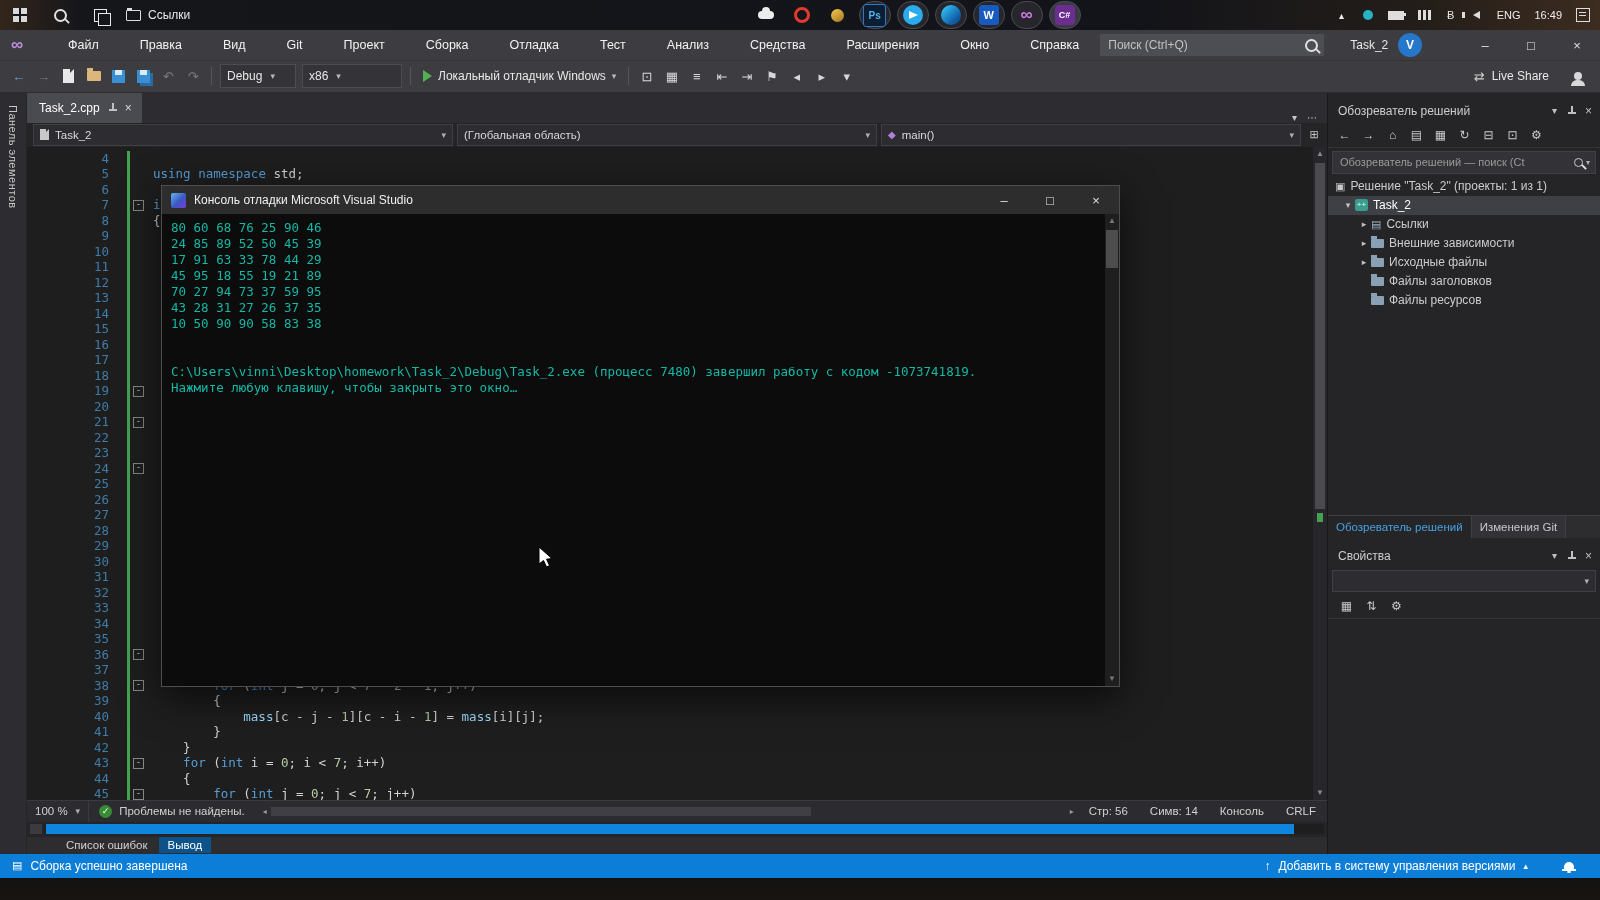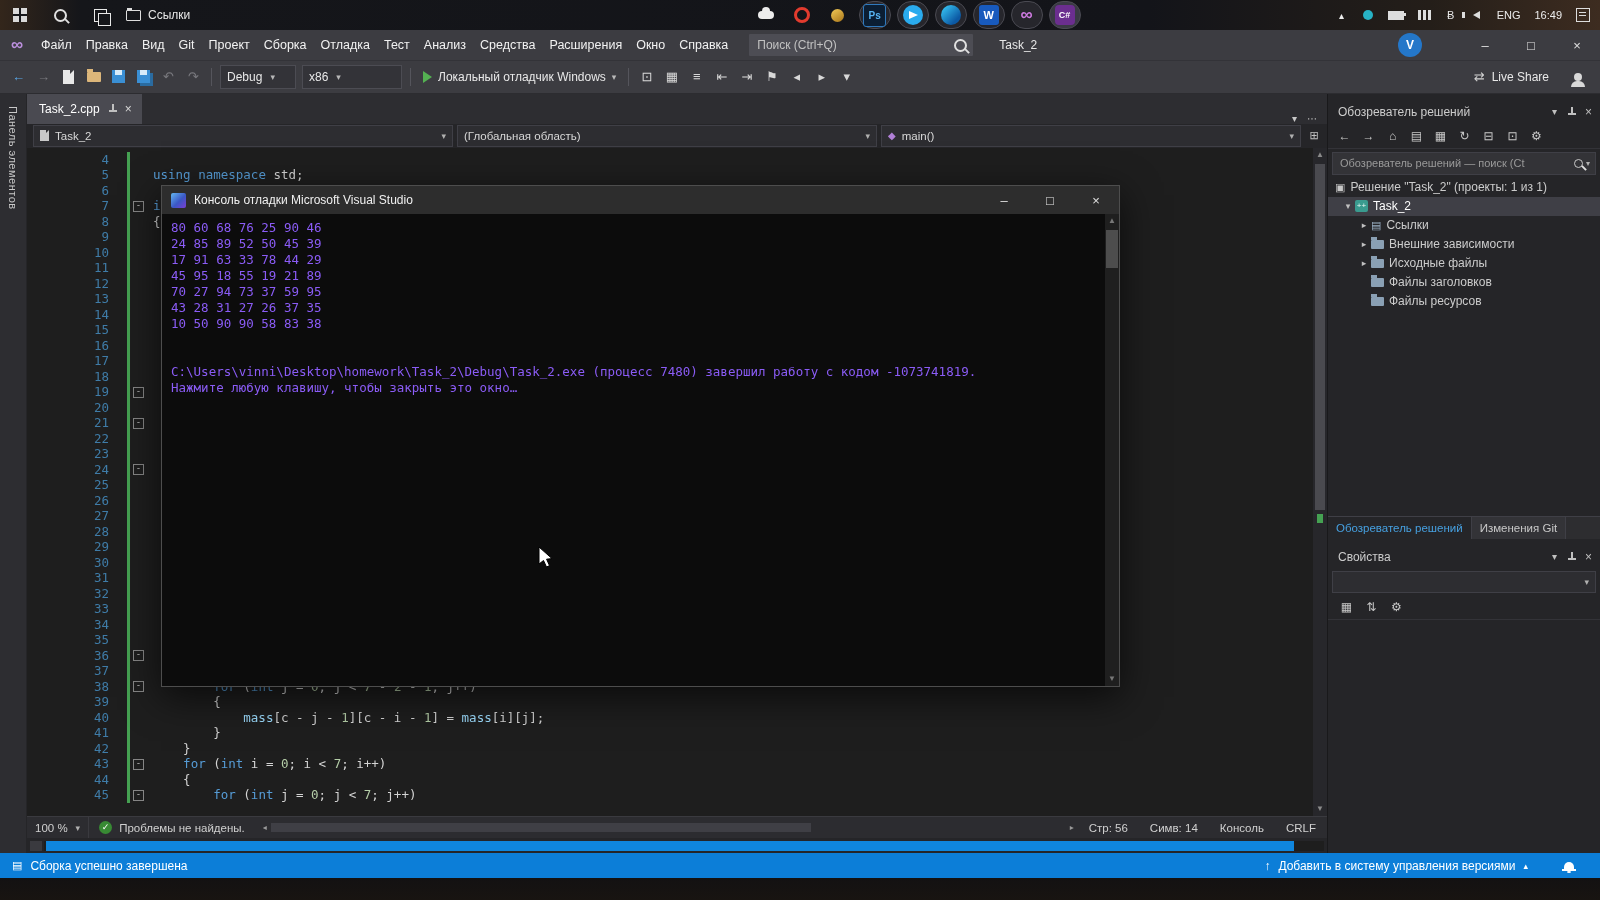--- a/index.html
+++ b/index.html
@@ -46,21 +46,21 @@
   .tico-net{width:13px;height:10px;background:linear-gradient(90deg,#ddd 0 3px,transparent 3px 5px,#ddd 5px 8px,transparent 8px 10px,#ddd 10px 13px);}
   .tico-bt{color:#e8e8e8;font-size:11px;}
   .tico-spk{width:0;height:0;border-top:4px solid transparent;border-bottom:4px solid transparent;border-right:7px solid #ddd;position:relative;}
   .tico-spk::before{content:"";position:absolute;left:-11px;top:-3px;width:3px;height:6px;background:#ddd;}
   .tico-ac{width:12px;height:12px;border:1px solid #ddd;position:relative;}
   .tico-ac::after{content:"";position:absolute;left:2px;top:3px;width:7px;height:1px;background:#ddd;box-shadow:0 3px 0 #ddd;}
   
   .vs{position:absolute;top:30px;left:0;width:1600px;height:848px;background:#3c3c41;display:flex;flex-direction:column;}
   .menubar{height:30px;display:flex;align-items:center;background:#3c3c41;border-bottom:1px solid #333338;font-size:12.5px;}
   .vs-logo{width:34px;text-align:center;color:#bb8fdd;font-size:17px;font-weight:bold;}
-  .menu-item{padding:0 7px;height:30px;line-height:30px;color:#f2f2f2;cursor:default;}
+  .menu-item{padding:0 7px;height:30px;line-height:30px;color:#f2f2f2;cursor:default;margin-left:27px;}
   .menu-search{display:flex;align-items:center;width:212px;height:22px;background:#4d4d54;border-radius:1px;margin-left:14px;padding:0 6px;}
   .menu-search input{flex:1;background:transparent;border:none;outline:none;color:#d8d8d8;font-size:12px;font-family:"Liberation Sans",sans-serif;}
   .menu-search input::placeholder{color:#c2c2c2;opacity:1;}
   .doc-label{margin-left:26px;color:#e8e8e8;font-size:12px;}
   .menu-right{margin-left:auto;display:flex;align-items:center;height:30px;}
   .avatar{width:24px;height:24px;border-radius:50%;background:#2477c9;color:#fff;font-size:12px;font-weight:bold;
     display:flex;align-items:center;justify-content:center;margin-right:40px;}
   .winbtn{width:46px;height:30px;display:flex;align-items:center;justify-content:center;color:#e0e0e0;font-size:13px;}
   
   .vs-toolbar{height:32px;display:flex;align-items:center;background:#3c3c41;border-bottom:1px solid #2c2c30;padding-left:6px;font-size:12px;}
@@ -175,21 +175,21 @@
   .i-bell::before{content:"";position:absolute;left:-2px;bottom:-1px;width:14px;height:1.5px;background:#fff;}
   .i-bell::after{content:"";position:absolute;left:3px;bottom:-3px;width:4px;height:2px;border-radius:50%;background:#fff;}
   
   .console-win{position:absolute;left:161px;top:185px;width:957px;height:500px;z-index:50;background:#0c0c0c;
     border:1px solid #4d4d4d;box-shadow:0 10px 36px rgba(0,0,0,.65);display:flex;flex-direction:column;}
   .con-title{height:28px;background:#2d2d2d;display:flex;align-items:center;padding-left:9px;flex:0 0 auto;}
   .con-ic{width:15px;height:15px;border-radius:2px;background:linear-gradient(135deg,#64b6f0,#3a57c4 55%,#7b3fd4);margin-right:8px;flex:0 0 auto;}
   .con-title .t{flex:1;font-size:12px;color:#f0f0f0;}
   .con-btn{width:46px;height:28px;display:flex;align-items:center;justify-content:center;color:#e0e0e0;font-size:13px;}
   .con-body{flex:1;position:relative;overflow:hidden;}
-  .con-lines{padding:6px 0 0 9px;font-family:"DejaVu Sans Mono",monospace;font-size:12.5px;line-height:16px;color:#8b5cf6;white-space:pre;}
+  .con-lines{padding:6px 0 0 9px;font-family:"DejaVu Sans Mono",monospace;font-size:12.5px;line-height:16px;color:#14b8a6;white-space:pre;}
   .con-scroll{position:absolute;top:0;right:0;bottom:0;width:14px;background:#1f1f1f;}
   .con-scroll .arr{position:absolute;left:0;width:14px;height:14px;color:#777;font-size:8px;text-align:center;line-height:14px;}
   .con-thumb{position:absolute;left:1px;right:1px;top:16px;height:38px;background:#4d4d4d;}
   
   .cursor{position:absolute;left:538px;top:546px;z-index:100;}
 </style>
 </head>
 <body>
 
 <div id="screen">
@@ -457,20 +457,24 @@
           <span class="estat-item">CRLF</span>
         </div>
 
         <div class="hstrip">
           <span class="corner"></span>
           <div class="track">
               <span class="bthumb"></span>
             </div>
         </div>
 
+        <div class="btabs" id="bottom-tabs">
+            <div class="b-tab">Список ошибок</div>
+            <div class="b-tab active">Вывод</div>
+          </div>
       </div>
 
       <div class="right-panel">
         <div class="se">
           <div class="panel-header">
             <span class="title">Обозреватель решений</span>
             <span class="ph-ic">▾</span>
             <span class="i-pin"></span>
             <span class="ph-ic" style="font-size:12px">×</span>
           </div>

